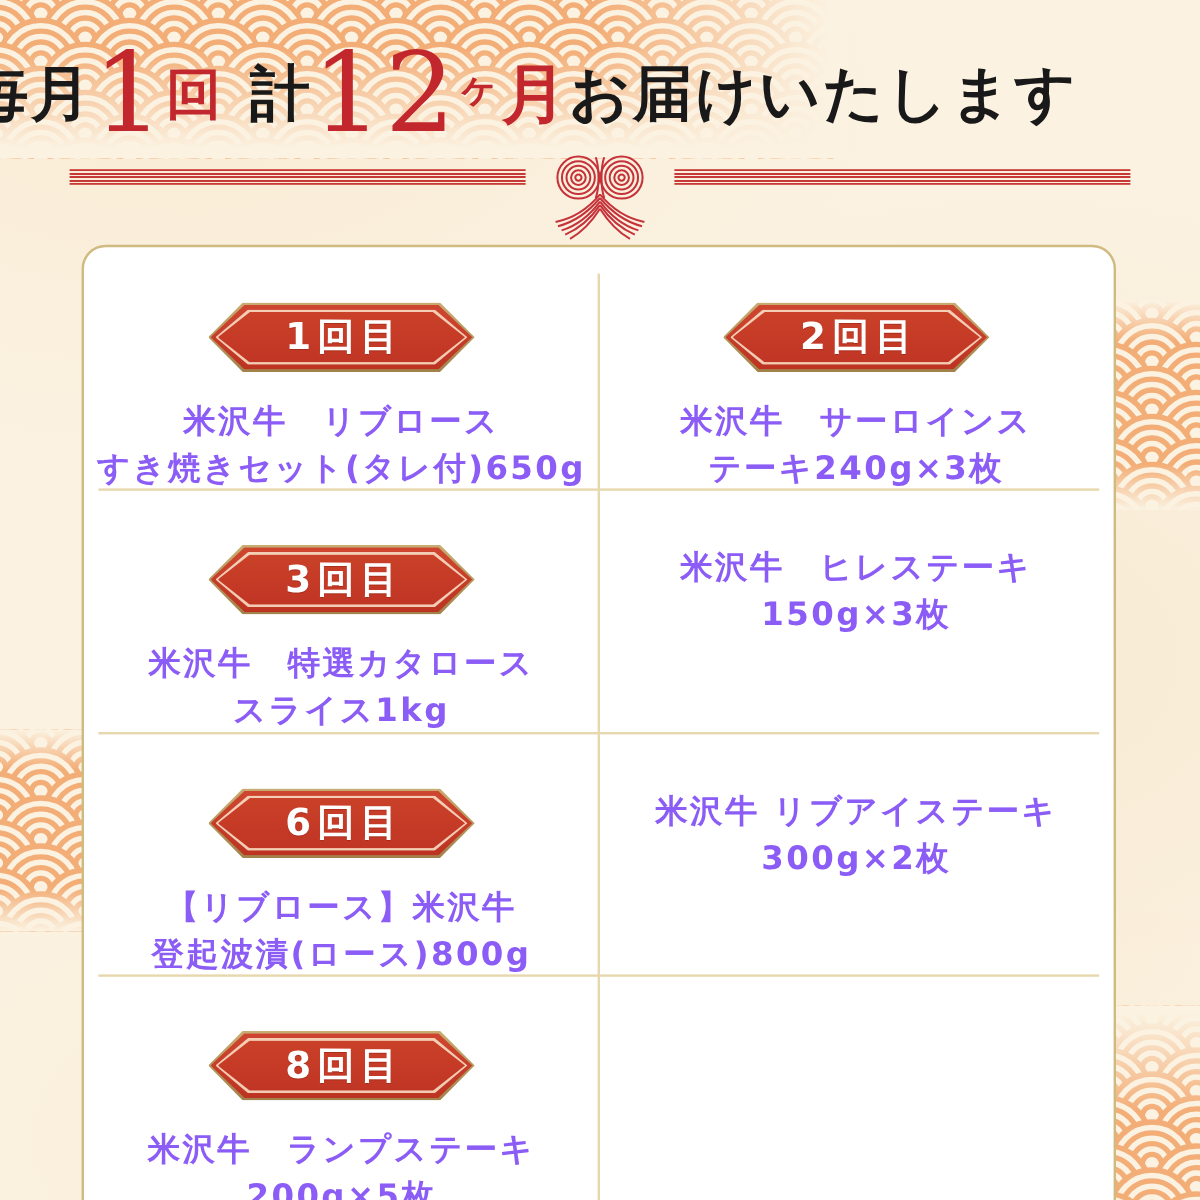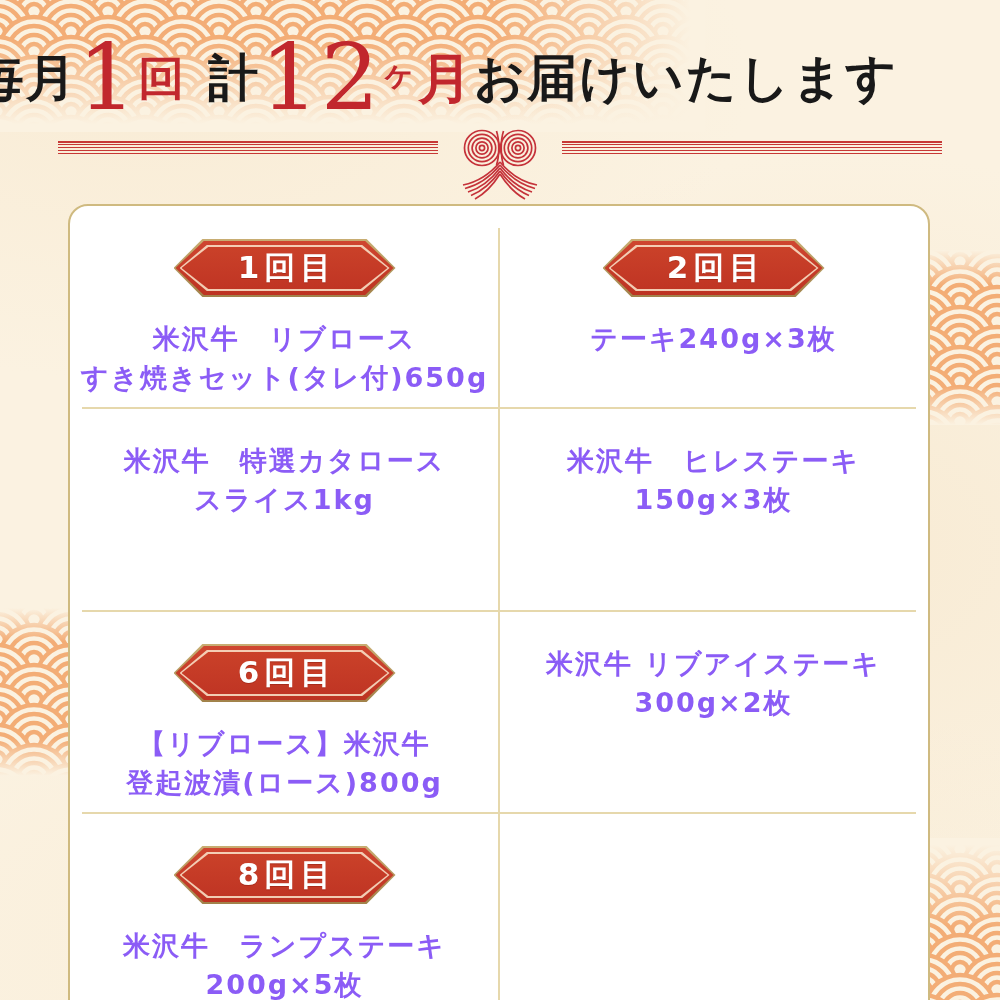--- a/index.html
+++ b/index.html
@@ -56,21 +56,21 @@
   }
   .v-div{position:absolute;left:calc(50% - 1px);top:22px;bottom:0;width:2px;background:#e6d8ac;}
   .h-div{position:absolute;left:12px;right:12px;height:2px;background:#e6d8ac;}
   .h-div.r1{top:201px;} .h-div.r2{top:404px;} .h-div.r3{top:606px;}
 
   .grid{
     position:absolute;inset:0;
     display:grid;grid-template-columns:1fr 1fr;
     grid-template-rows:202px 203px 202px auto;
   }
-  .cell{display:flex;flex-direction:column;align-items:center;padding-top:33px;box-sizing:border-box;}
+  .cell{display:flex;flex-direction:column;align-items:center;padding-top:46px;box-sizing:border-box;}
 
   
   .badge{
     position:relative;width:222px;height:58px;flex:0 0 auto;margin-bottom:22px;
     --hex:polygon(0 50%, 13% 0, 87% 0, 100% 50%, 87% 100%, 13% 100%);
   }
   .badge i{position:absolute;display:block;clip-path:var(--hex);}
   .b0{inset:0;background:linear-gradient(180deg,#c8ad72,#a1824a);}
   .b1{inset:2px;background:linear-gradient(180deg,#cf4630,#bd3322);}
   .b2{inset:6px;background:rgba(250,230,205,.85);}
@@ -1006,24 +1006,32 @@
       </article>
 
       <article class="cell">
         <div class="badge">
           <i class="b0"></i>
             <i class="b1"></i>
             <i class="b2"></i>
             <i class="b3"></i>
           <span class="b-text">2回目</span>
         </div>
+        <p class="line">米沢牛　サーロインス</p>
         <p class="line">テーキ240g×3枚</p>
       </article>
 
       <article class="cell">
+        <div class="badge">
+          <i class="b0"></i>
+            <i class="b1"></i>
+            <i class="b2"></i>
+            <i class="b3"></i>
+          <span class="b-text">3回目</span>
+        </div>
         <p class="line">米沢牛　特選カタロース</p>
         <p class="line">スライス1kg</p>
       </article>
 
       <article class="cell">
         <p class="line">米沢牛　ヒレステーキ</p>
         <p class="line">150g×3枚</p>
       </article>
 
 

